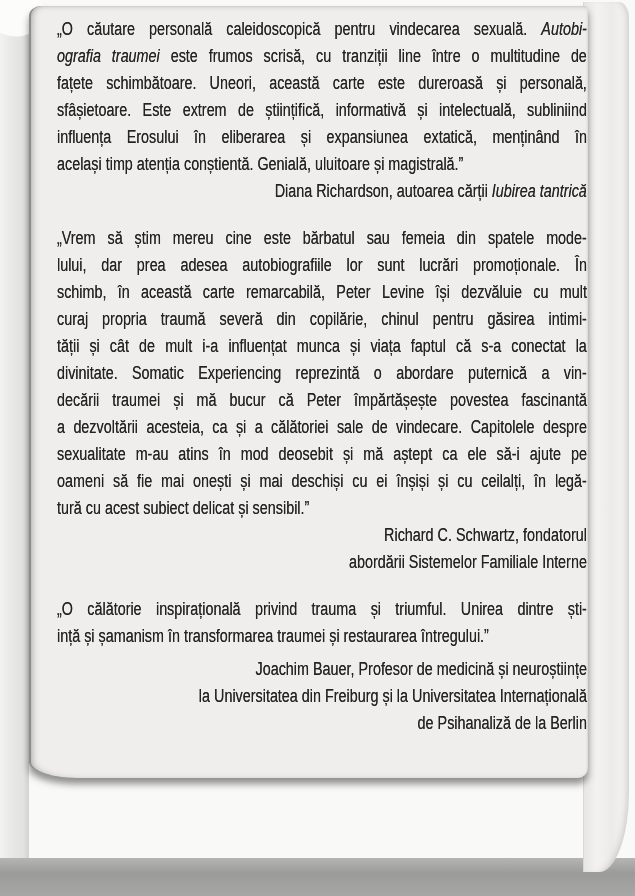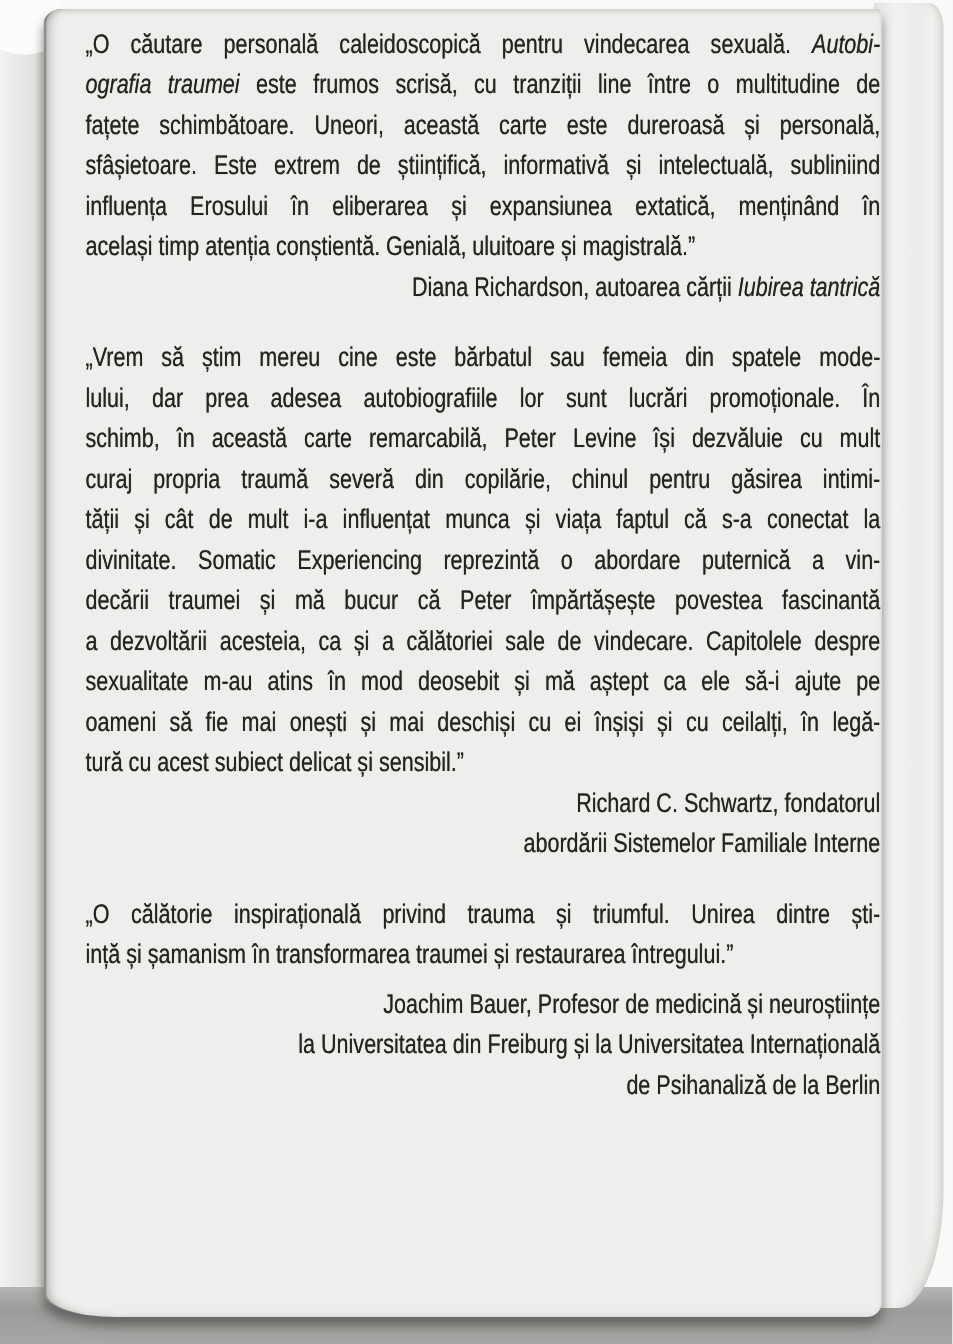--- a/index.html
+++ b/index.html
@@ -27,21 +27,21 @@
   
   .fore-edge{
     position:absolute;left:583px;top:2px;width:46px;height:870px;
     background:linear-gradient(90deg,#e6e5e3 0%,#f3f2f0 30%,#ecebe9 62%,#f6f5f3 100%);
     border-top-right-radius:10px 16px;
     border-bottom-right-radius:30px 80px;
     box-shadow:inset 1px 0 0 #d9d8d6, inset -6px 0 6px -4px rgba(150,150,148,.45);
   }
   
   .page{
-    position:absolute;left:29px;top:6px;width:556px;height:872px;
+    position:absolute;left:29px;top:6px;width:556px;height:772px;
     background:#efeeec;
     border-left:2px solid #8d8d8b;
     border-right:1px solid #dddcda;
     border-radius:12px 3px 10px 48px / 10px 3px 10px 16px;
     box-shadow:0 6px 7px rgba(56,56,54,.55),
                inset 4px 0 7px -3px rgba(105,105,103,.55),
                inset 0 3px 4px -3px rgba(170,170,168,.6);
   }
   
   .text-block{

